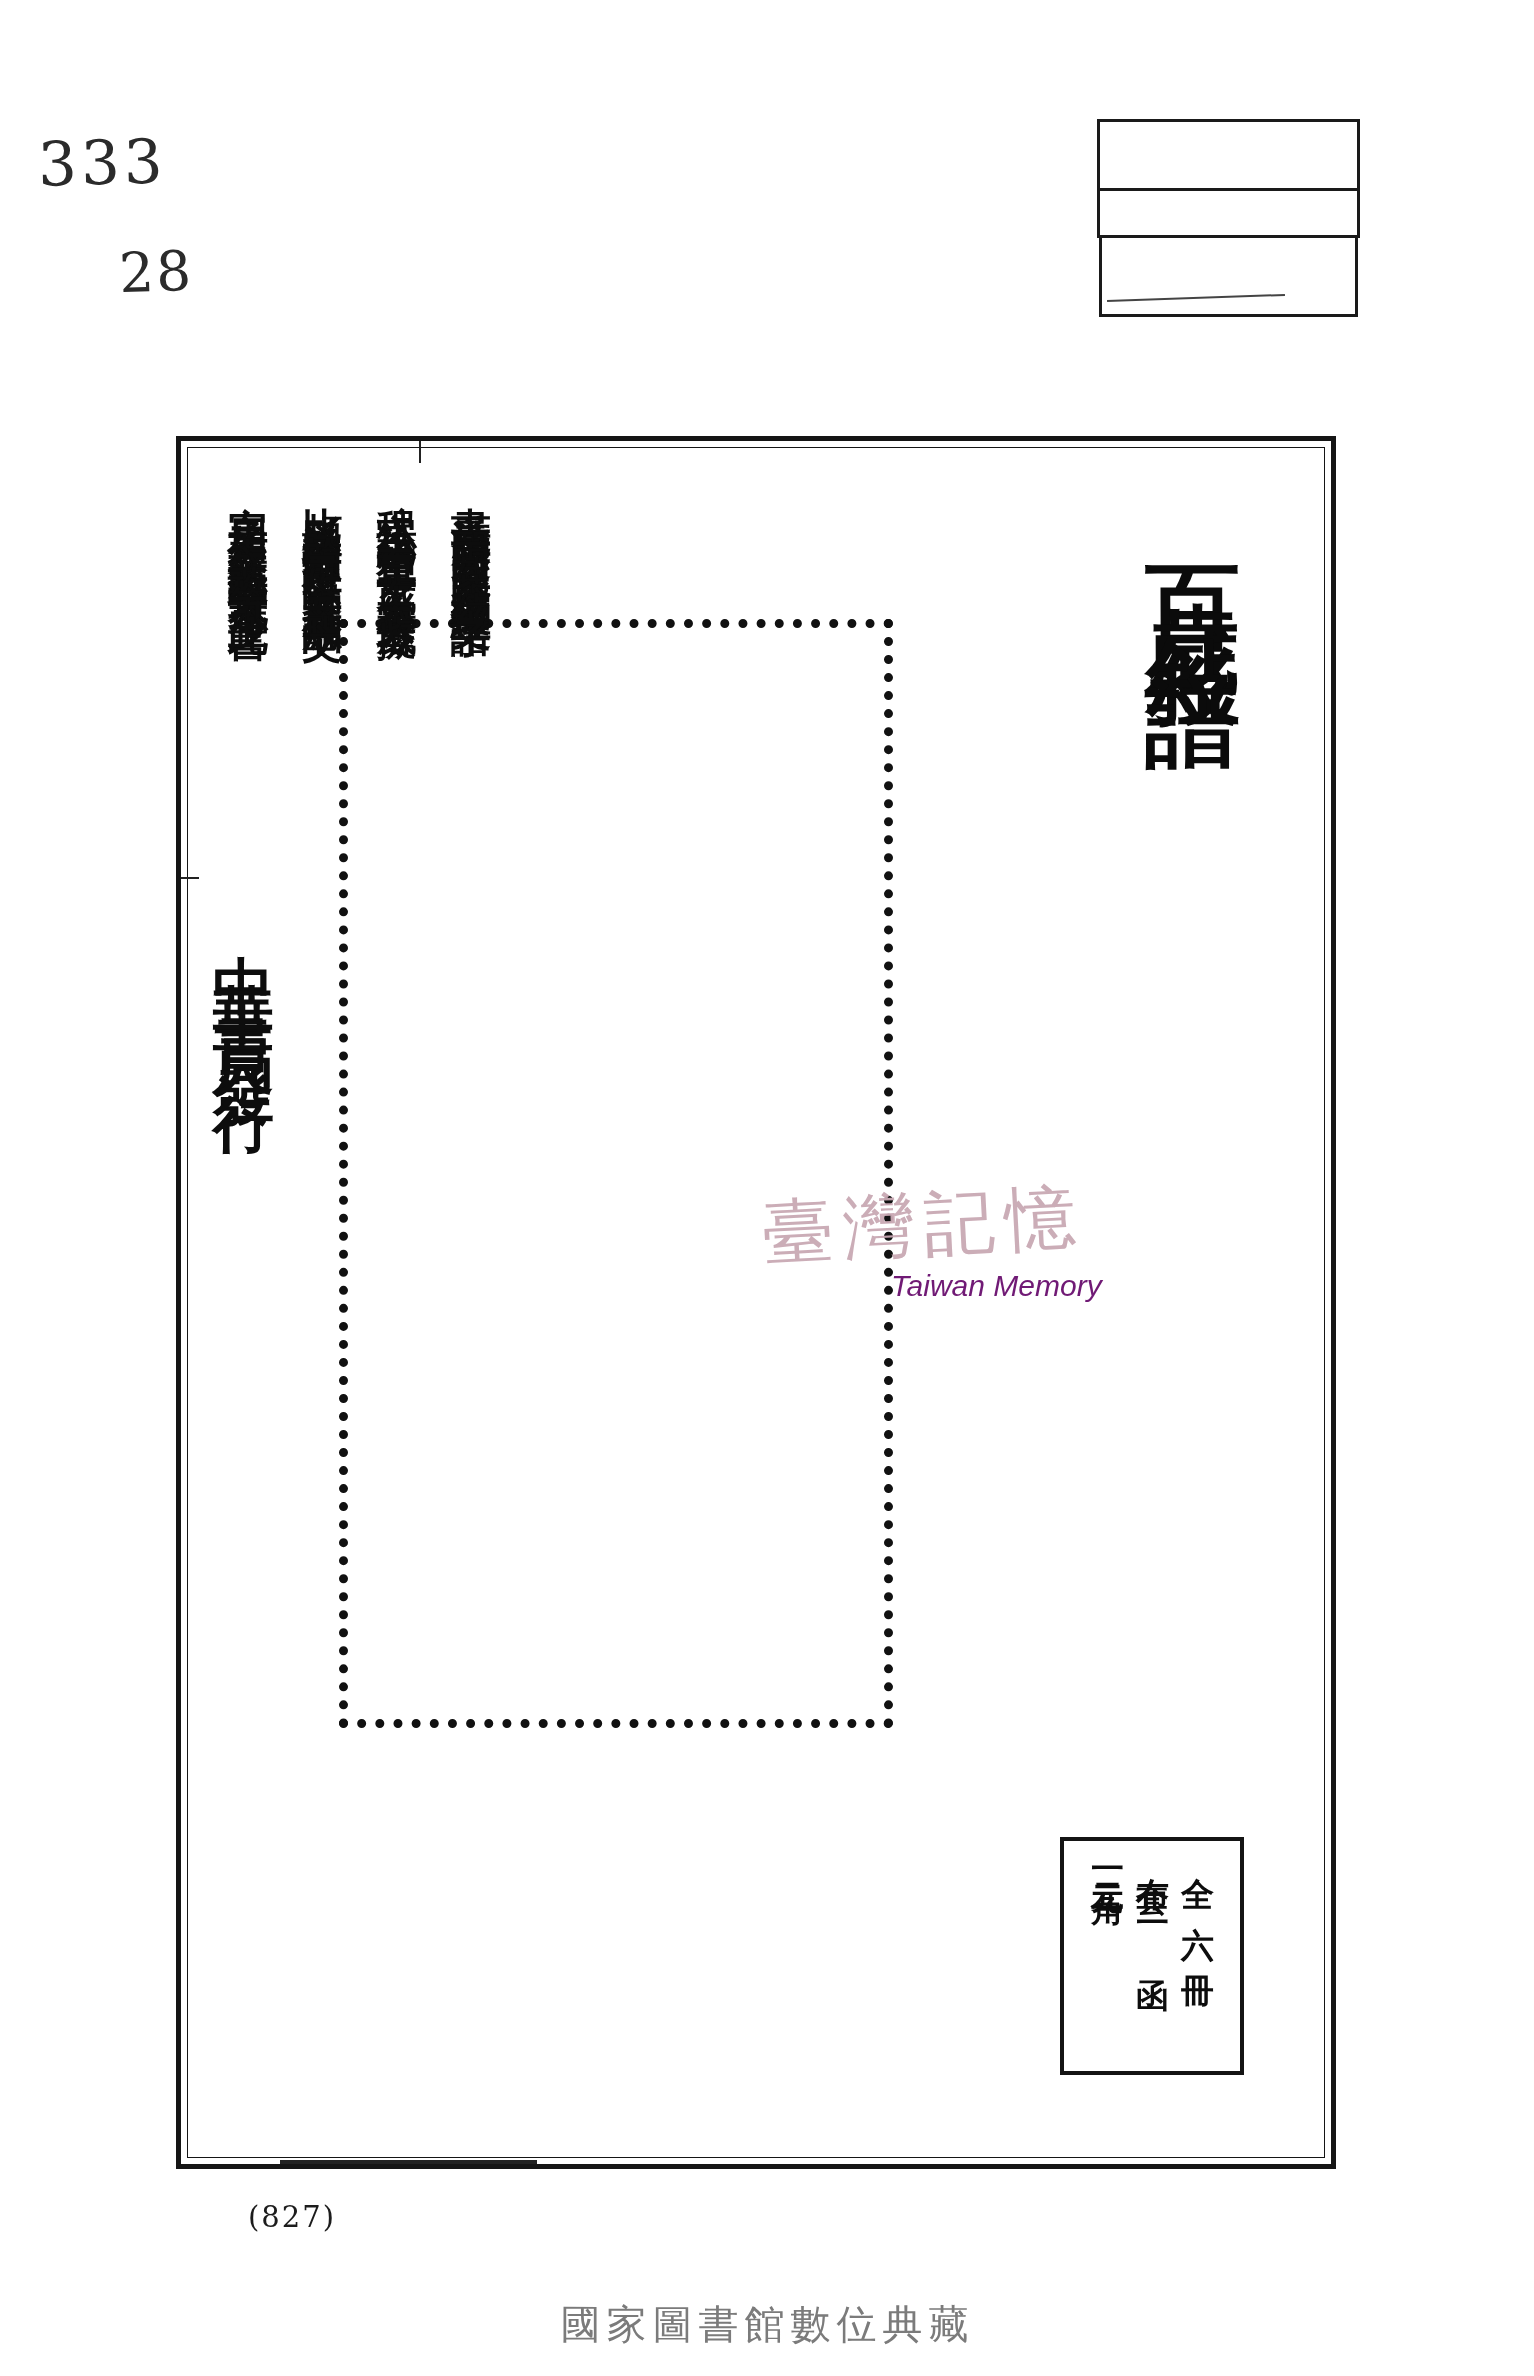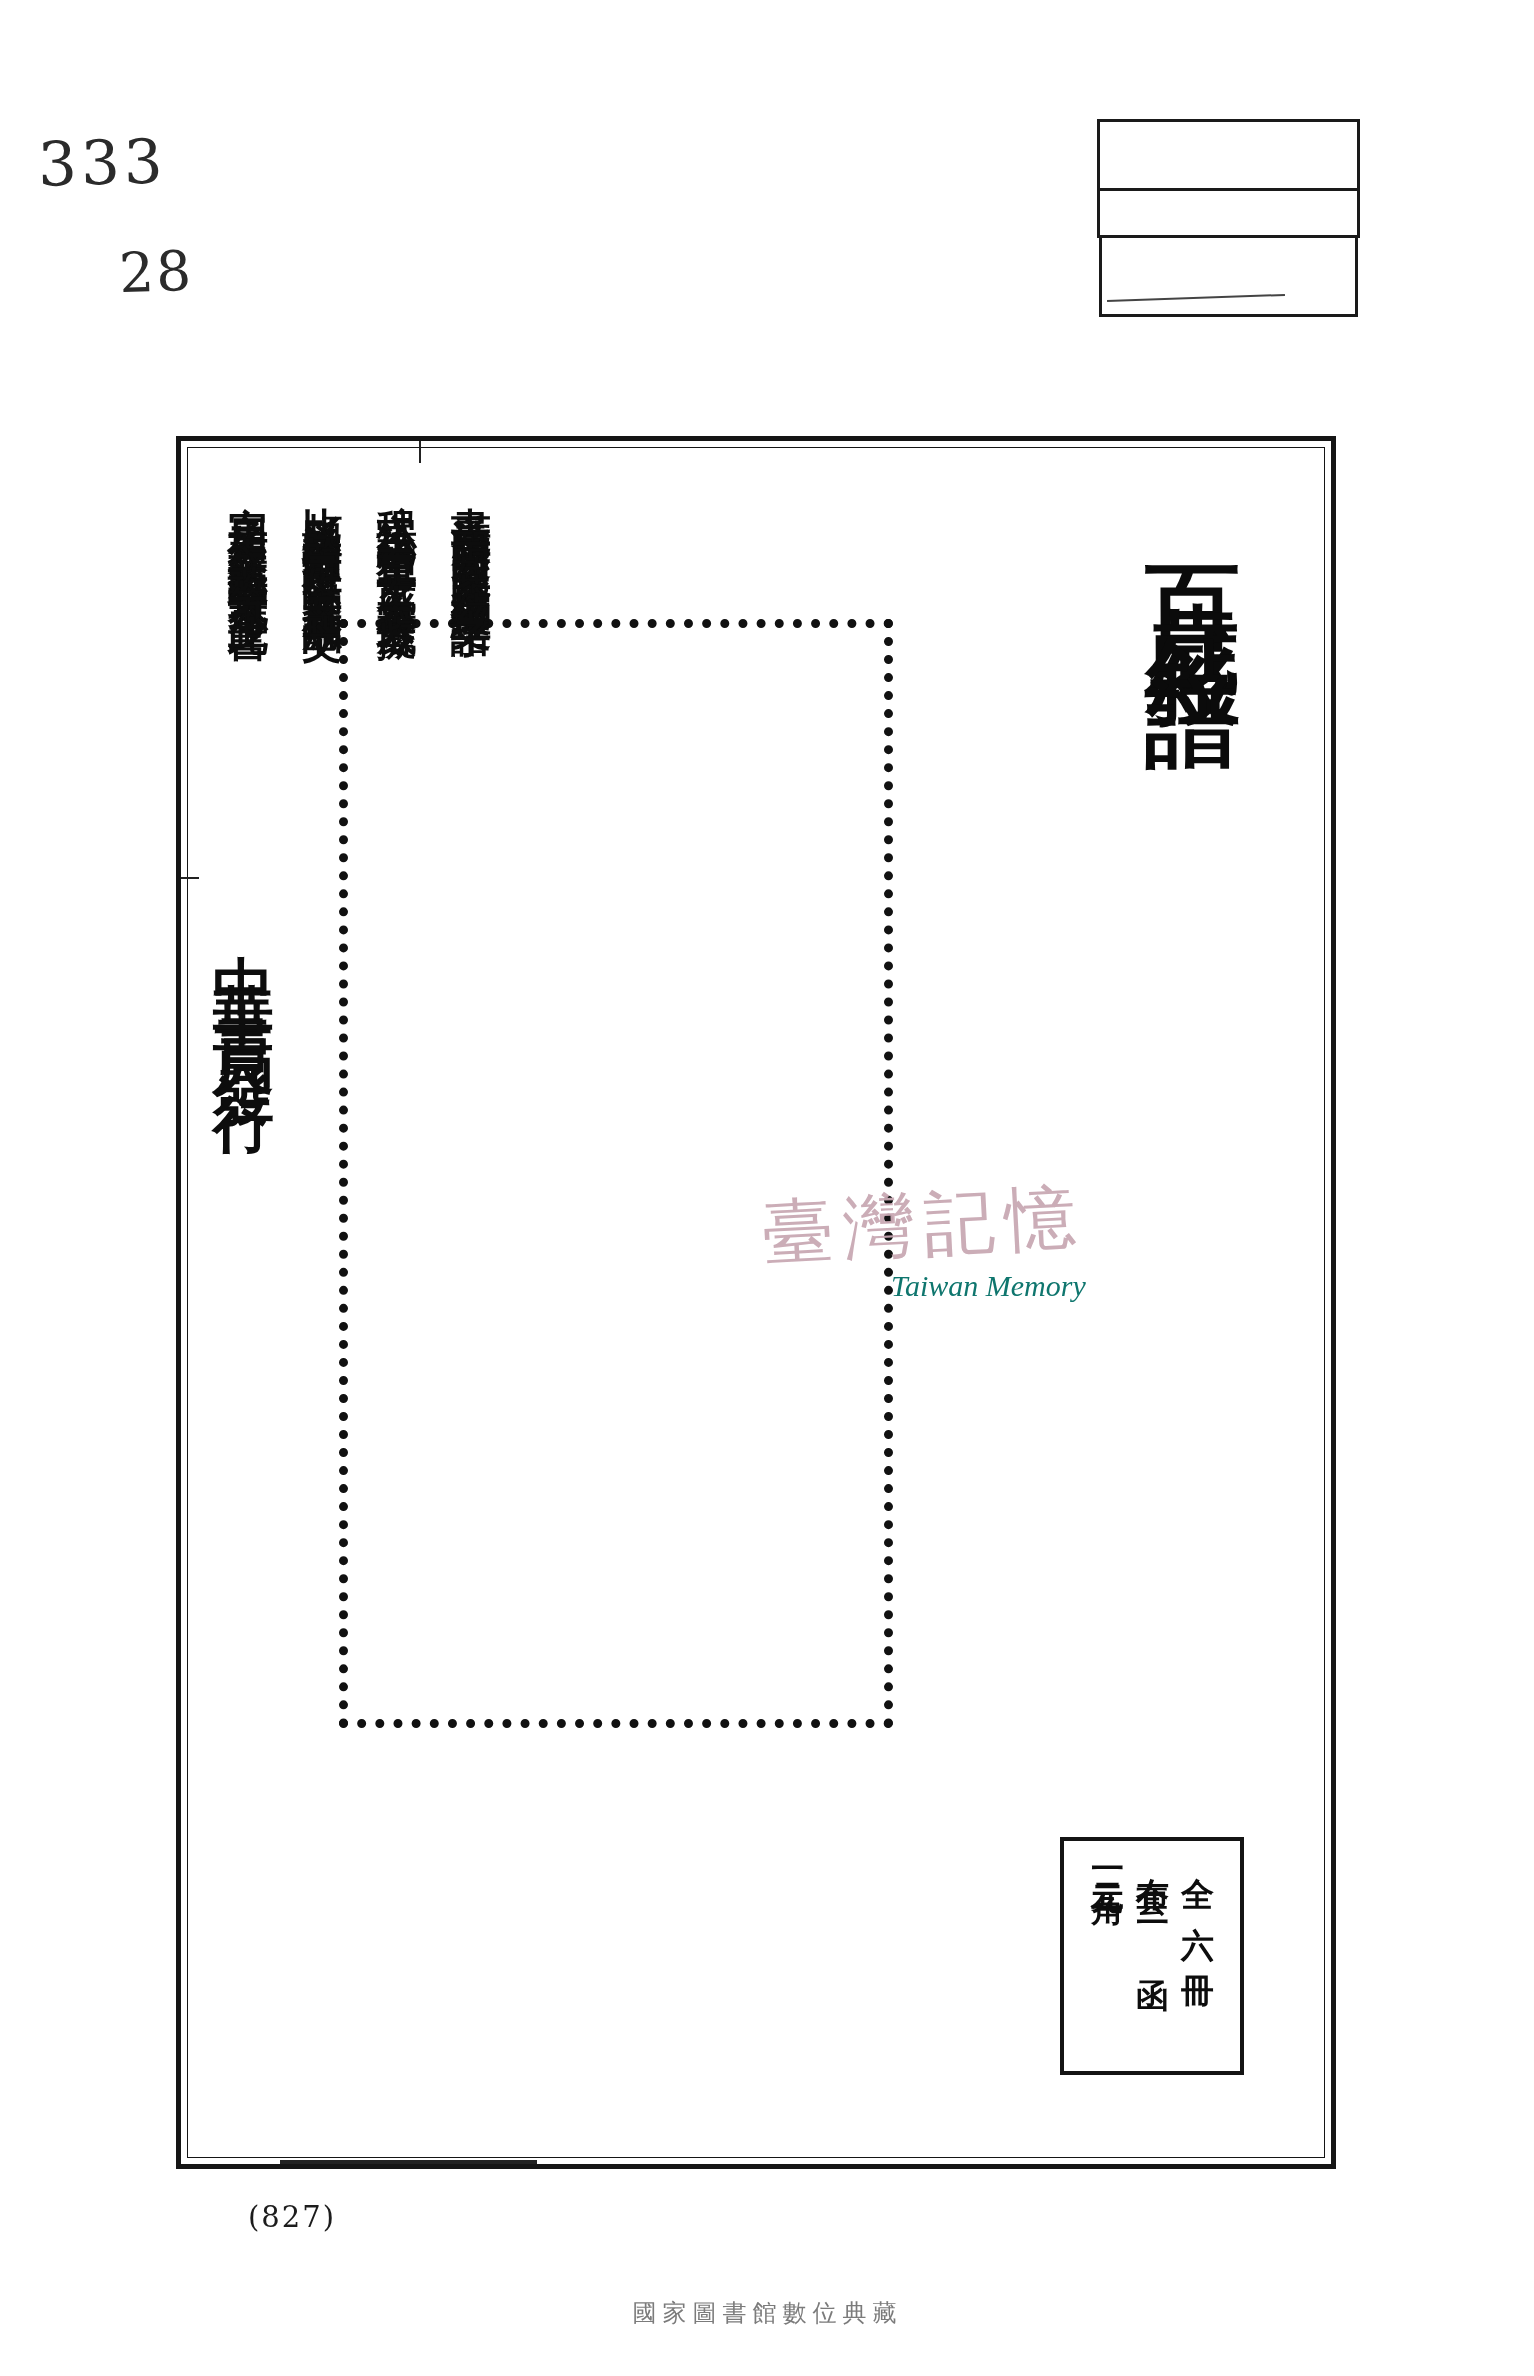--- a/index.html
+++ b/index.html
@@ -214,21 +214,21 @@
     color: #1c1c1c;
   }
 
   
   .footer-caption {
     position: absolute;
     left: 0;
     top: 2297px;
     width: 100%;
     text-align: center;
-    font-size: 24px;
+    font-size: 40px;
     letter-spacing: 6px;
     color: #7b7b7b;
   }
 
   
   .watermark {
     position: absolute;
     left: 762px;
     top: 1178px;
     width: 475px;
@@ -244,22 +244,22 @@
     color: #c9a9b4;
     font-family: "DejaVu Serif", serif;
     transform: rotate(-3deg);
     opacity: 0.95;
   }
   .wm-en {
     position: absolute;
     left: 129px;
     top: 91px;
     font-size: 30px;
-    color: #0f766e;
-    font-family: Liberation Serif, serif;
+    color: #701a75;
+    font-family: Liberation Sans, sans-serif;
     font-style: italic;
   }
 </style>
 </head>
 <body>
 
 <div class="stamp">
   <div class="stamp-box-upper"></div>
   <div class="stamp-divider"></div>
   <div class="stamp-box-lower"></div>

